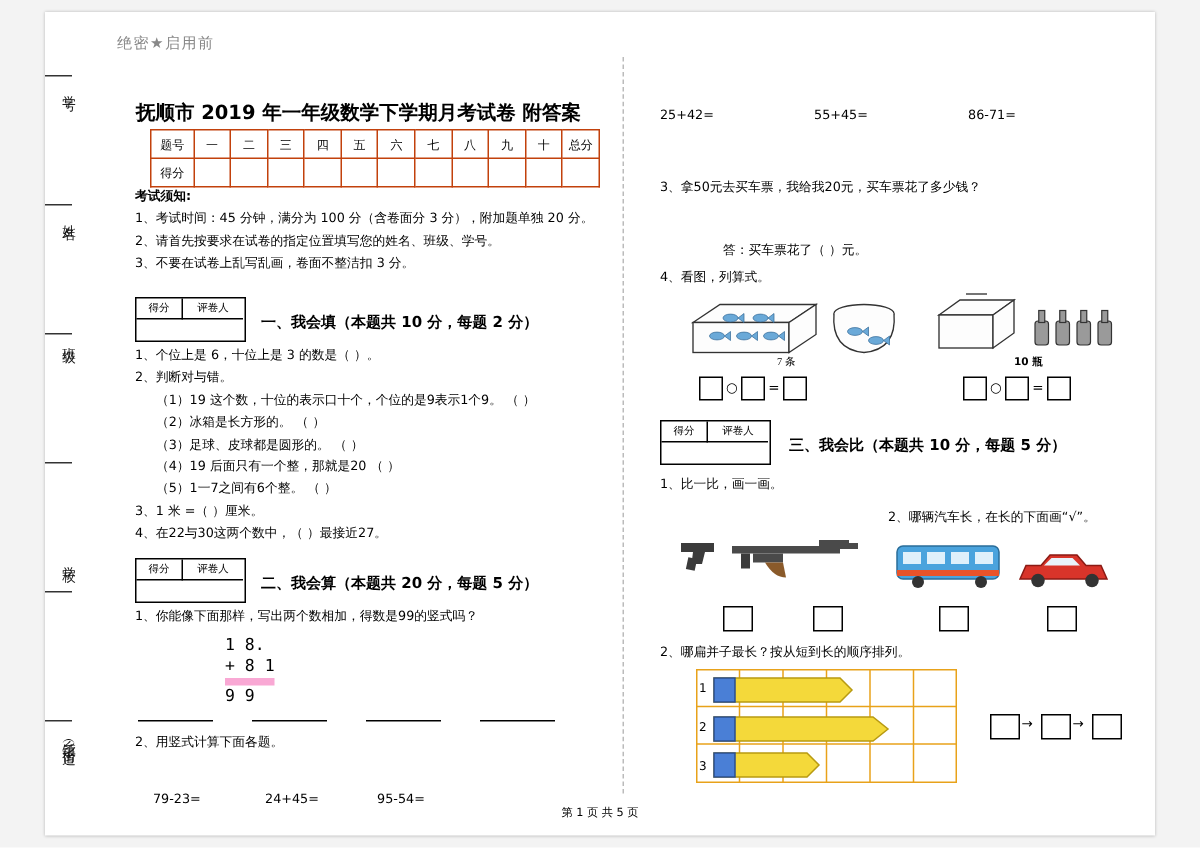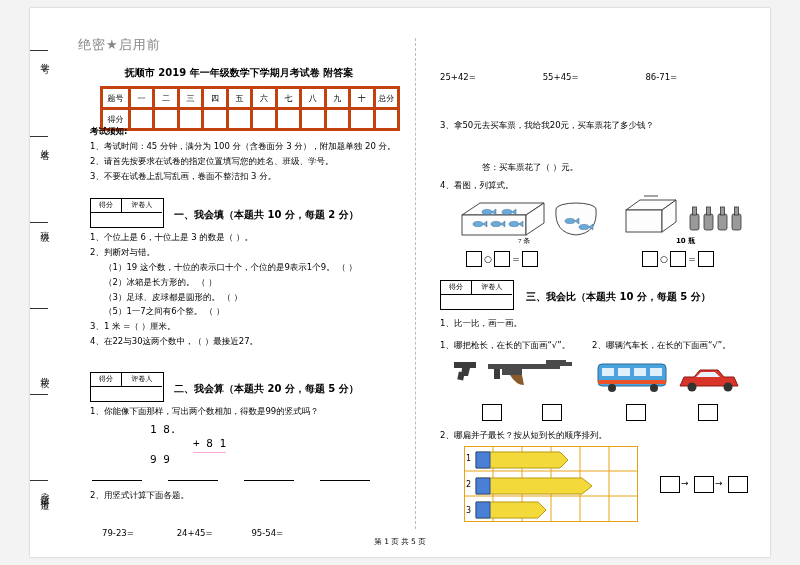--- a/index.html
+++ b/index.html
@@ -19,41 +19,41 @@
     position:absolute;left:0;top:0;width:46px;height:100%;
   }
   .m-tick{position:absolute;left:0;width:18px;height:1px;background:#333;}
   .vlabel{
     position:absolute;left:8px;
     writing-mode:vertical-rl;
     font-size:9px;color:#111;letter-spacing:2px;
     white-space:nowrap;
   }
   .secret{
-    position:absolute;left:48px;top:28px;font-size:13px;color:#888;letter-spacing:1px;
+    position:absolute;left:48px;top:14px;font-size:10px;color:#888;letter-spacing:1px;
   }
   .col{
     position:absolute;top:0;bottom:0;
   }
   .colL{left:48px;width:322px;}
   .colR{left:400px;width:318px;}
   .divider{
     position:absolute;left:385px;top:30px;bottom:28px;width:0;
     border-left:1px dashed #bbb;
   }
   .title{
     position:absolute;top:58px;left:0;width:100%;
-    text-align:center;font-size:10px;font-weight:bold;color:#000;
+    text-align:center;font-size:13px;font-weight:bold;color:#000;
   }
   
   .score-table{
     position:absolute;left:22px;top:78px;border-collapse:collapse;
   }
   .score-table td{
-    border:3px solid #c2410c;width:25px;height:16px;
+    border:1px solid #c2410c;width:25px;height:16px;
     font-size:8px;text-align:center;color:#000;
   }
   .score-table td.head{width:30px;}
   .sect{
     position:absolute;left:12px;font-size:8.5px;color:#000;line-height:1.75;
   }
   .item{white-space:nowrap;}
   .indent{padding-left:14px;}
   
   .grader{
@@ -66,21 +66,21 @@
   .grader .g1{left:0;width:30px;border-right:1px solid #000;}
   .grader .g2{left:31px;width:40px;}
   .bighead{
     position:absolute;font-size:10px;font-weight:bold;color:#000;
   }
   
   .vadd{
     position:absolute;font-family:"DejaVu Sans Mono","Liberation Mono",monospace;
     font-size:11px;line-height:1.25;color:#000;
   }
-  .vadd .u{border-bottom:1px solid #f9a8d4;padding-bottom:1px;margin-left:43px;}
+  .vadd .u{border-bottom:5px solid #f9a8d4;padding-bottom:1px;}
   .hline{
     position:absolute;height:0;border-top:1px solid #000;
   }
   
   .sqbox{
     display:inline-block;width:14px;height:14px;border:1px solid #000;
     vertical-align:middle;background:#fff;
   }
   .op{display:inline-block;width:12px;text-align:center;font-size:9px;vertical-align:middle;}
   .boxrow{position:absolute;font-size:9px;color:#000;}
@@ -169,20 +169,21 @@
       <div class="g2">评卷人</div>
     </div>
     <div class="bighead" style="left:96px;top:200px;">一、我会填（本题共 10 分，每题 2 分）</div>
 
     <div class="sect" style="top:222px;">
       <div class="item">1、个位上是 6，十位上是 3 的数是（     ）。</div>
       <div class="item">2、判断对与错。</div>
       <div class="item indent">（1）19 这个数，十位的表示口十个，个位的是9表示1个9。         （     ）</div>
       <div class="item indent">（2）冰箱是长方形的。                                        （     ）</div>
       <div class="item indent">（3）足球、皮球都是圆形的。                                  （     ）</div>
+      <div class="item indent">（4）19 后面只有一个整，那就是20                             （     ）</div>
       <div class="item indent">（5）1一7之间有6个整。                                       （     ）</div>
       <div class="item">3、1 米 =（   ）厘米。</div>
       <div class="item">4、在22与30这两个数中，（     ）最接近27。</div>
     </div>
 
     <div class="grader" style="left:12px;top:364px;">
       <div class="g1">得分</div>
       <div class="g2">评卷人</div>
     </div>
     <div class="bighead" style="left:96px;top:374px;">二、我会算（本题共 20 分，每题 5 分）</div>
@@ -292,23 +293,20 @@
 
     <div class="grader" style="left:10px;top:272px;">
       <div class="g1">得分</div>
       <div class="g2">评卷人</div>
     </div>
     <div class="bighead" style="left:96px;top:282px;">三、我会比（本题共 10 分，每题 5 分）</div>
 
     <div class="sect" style="top:308px;left:10px;">
       <div class="item">1、比一比，画一画。</div>
     </div>
-    <div class="sect" style="top:330px;left:10px;">
-      <div class="item">1、哪把枪长，在长的下面画“√”。</div>
-    </div>
     <div class="sect" style="top:330px;left:162px;">
       <div class="item">2、哪辆汽车长，在长的下面画“√”。</div>
     </div>
 
     <svg class="pic" style="left:20px;top:348px;" width="130" height="40">
       <g fill="#3b3b3b">
         <path d="M4,6 h22 v6 h-6 l-2,8 h-7 l1,-8 h-8 z"></path>
         <rect x="8" y="16" width="6" height="8" transform="rotate(12 11 20)"></rect>
       </g>
       <g fill="#4a4a4a">

